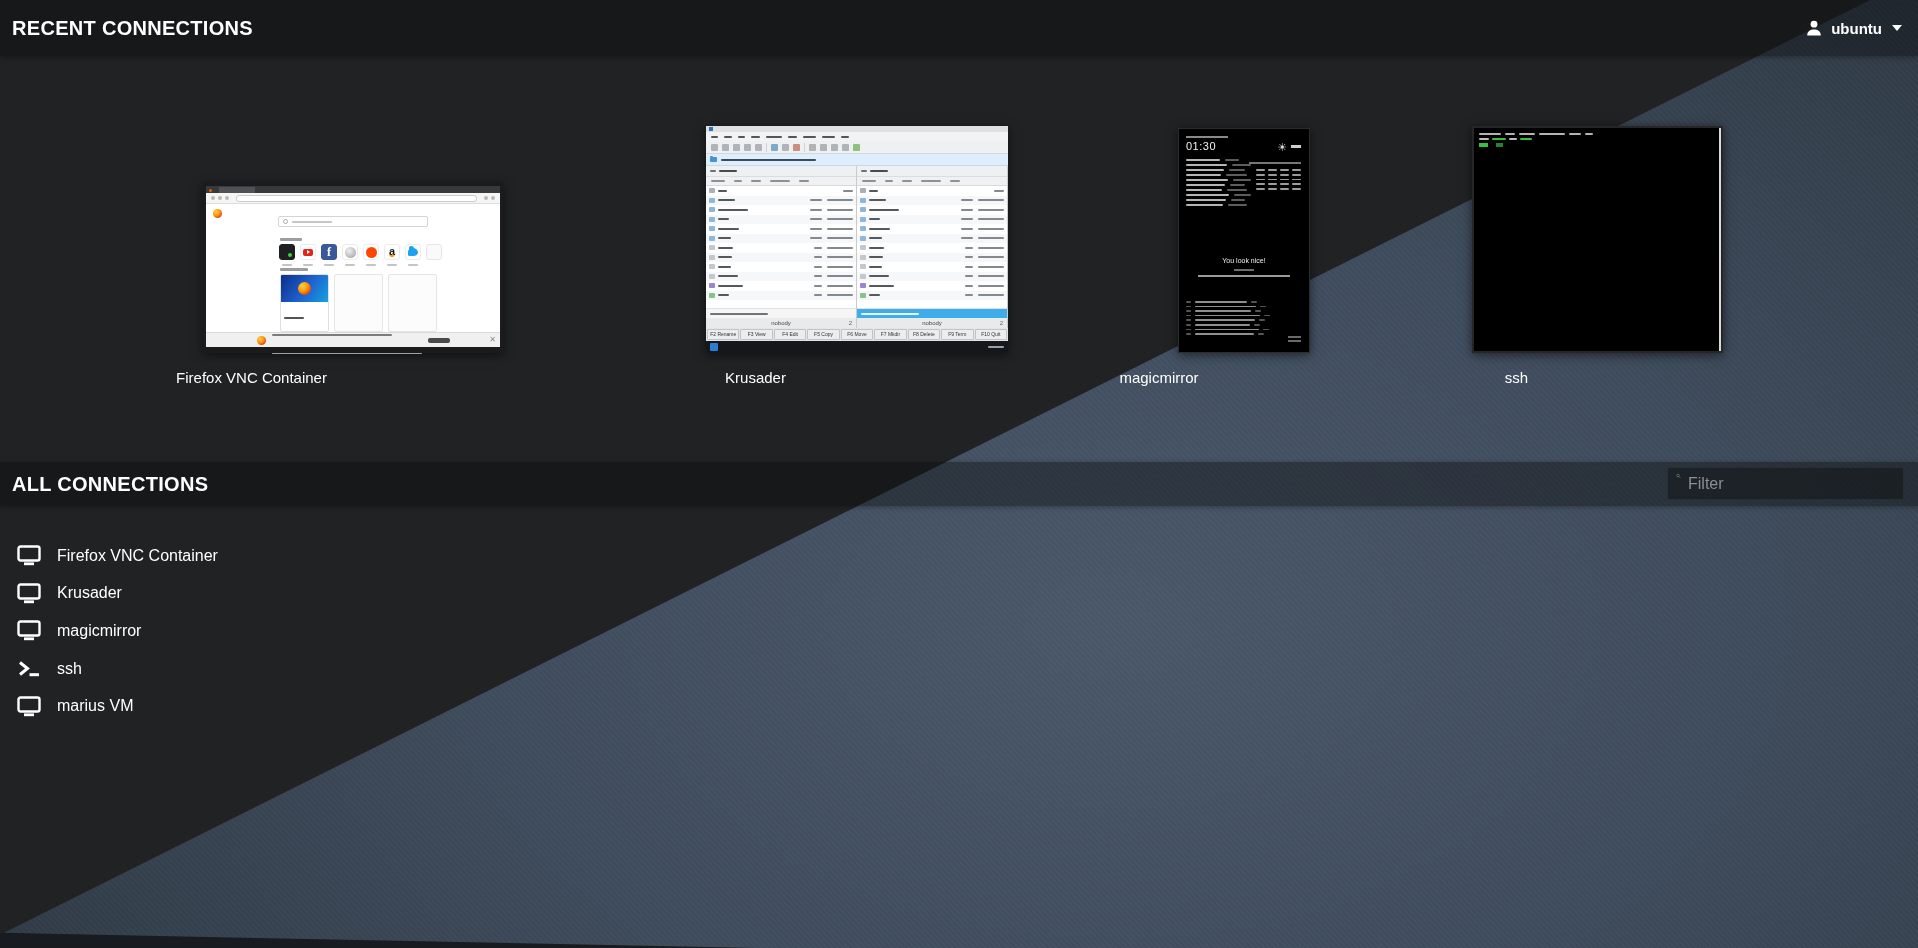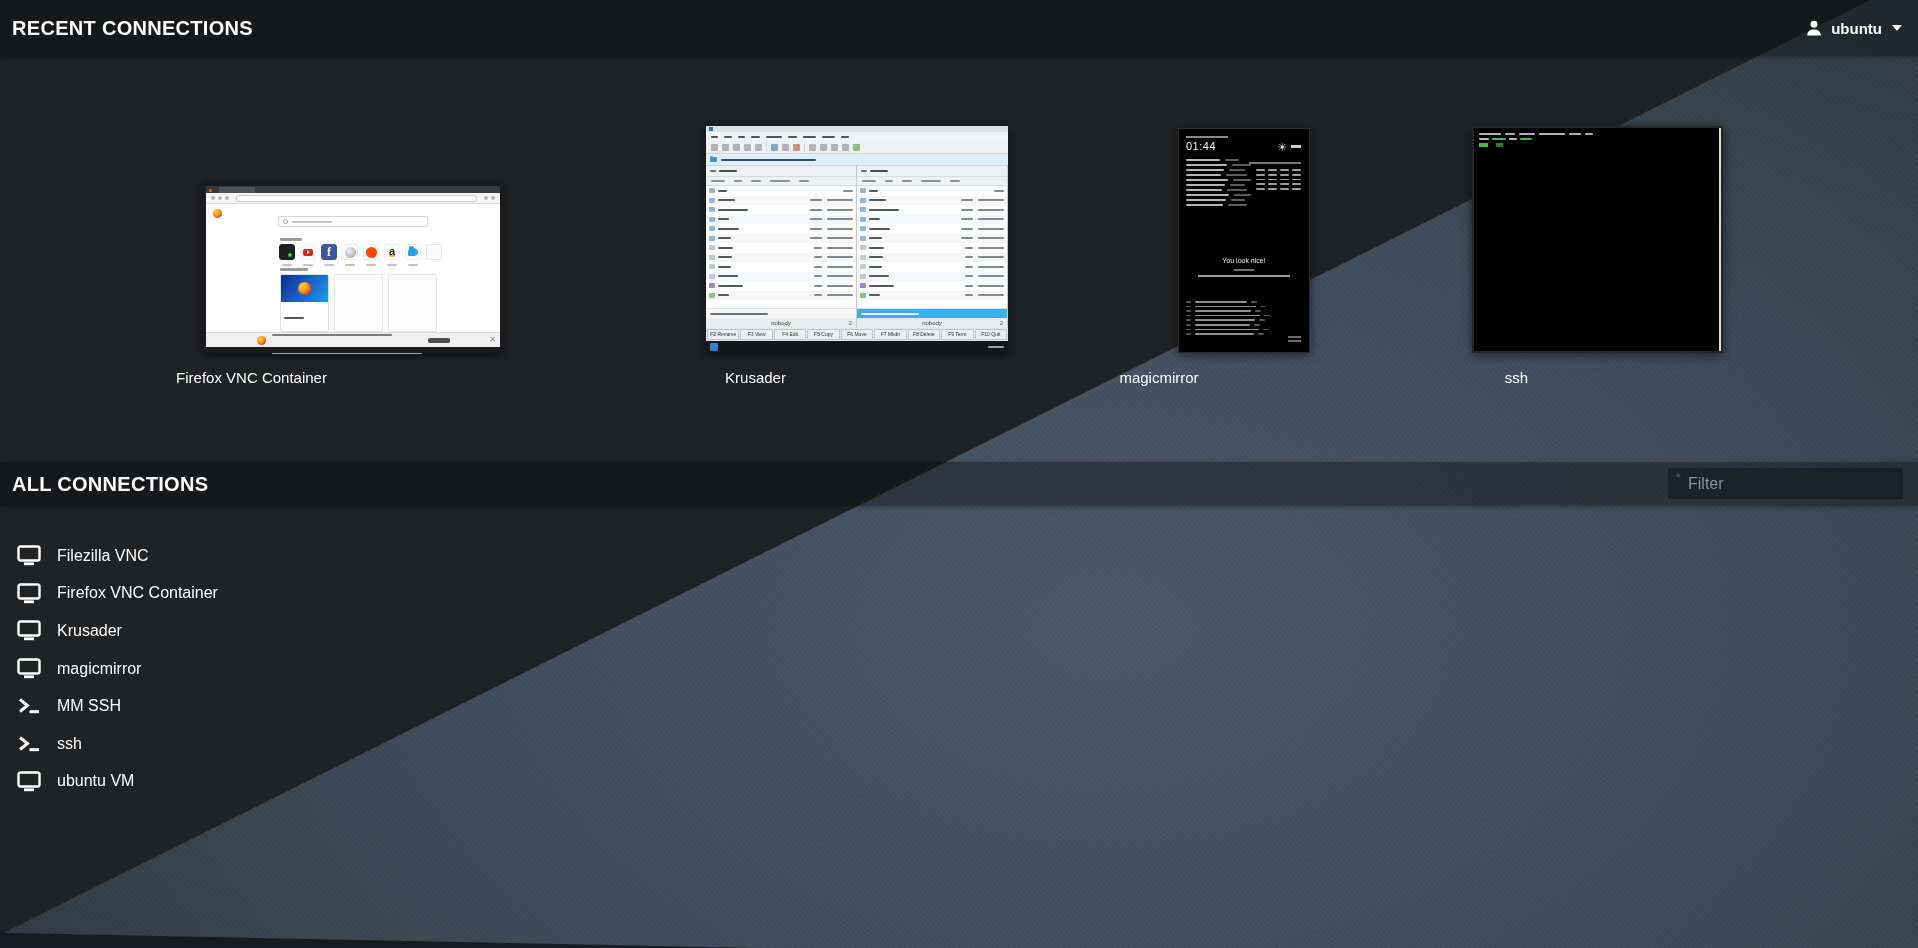--- a/index.html
+++ b/index.html
@@ -515,21 +515,21 @@
           <i></i>
           <span class="bar"></span>
         </div>
     </div>
     <div class="clabel">Krusader</div>
   </div>
 
   <div class="conn-card">
     <div class="thumb t-mm">
       <div class="mm-date"></div>
-      <div class="mm-clock">01:44</div>
+      <div class="mm-clock">01:30</div>
       <div class="mm-cal">
           <div class="r">
             <b style="width:34px"></b>
             <i style="width:14px"></i>
           </div>
           <div class="r">
             <b style="width:41px"></b>
             <i style="width:19px"></i>
           </div>
           <div class="r">
@@ -672,29 +672,20 @@
   <div class="filterbox">
     <svg width="16" height="16" viewBox="0 0 16 16">
       <circle cx="6.5" cy="6.5" r="4.2" fill="none" stroke="#8a9094" stroke-width="1.8"></circle>
       <line x1="9.8" y1="9.8" x2="14" y2="14" stroke="#8a9094" stroke-width="1.8"></line>
     </svg>
     <input type="text" placeholder="Filter" style="">
   </div>
 </div>
 
 <ul class="connlist">
-  <li>
-    <span class="iconbox">
-        <svg width="24" height="21" viewBox="0 0 24 21">
-          <rect x="1.5" y="1.5" width="21" height="14" rx="2" fill="none" stroke="#fff" stroke-width="2.4"></rect>
-          <rect x="7" y="17.4" width="10" height="2.8" fill="#fff"></rect>
-        </svg>
-      </span>
-    <span class="lbl">Filezilla VNC</span>
-  </li>
   <li>
     <span class="iconbox">
         <svg width="24" height="21" viewBox="0 0 24 21">
           <rect x="1.5" y="1.5" width="21" height="14" rx="2" fill="none" stroke="#fff" stroke-width="2.4"></rect>
           <rect x="7" y="17.4" width="10" height="2.8" fill="#fff"></rect>
         </svg>
       </span>
     <span class="lbl">Firefox VNC Container</span>
   </li>
   <li>
@@ -715,33 +706,24 @@
       </span>
     <span class="lbl">magicmirror</span>
   </li>
   <li>
     <span class="iconbox">
         <svg width="24" height="18" viewBox="0 0 24 18">
           <polyline points="3,2.5 10.5,8.5 3,14.5" fill="none" stroke="#fff" stroke-width="3"></polyline>
           <rect x="12.5" y="13.2" width="9.5" height="3" fill="#fff"></rect>
         </svg>
       </span>
-    <span class="lbl">MM SSH</span>
-  </li>
-  <li>
-    <span class="iconbox">
-        <svg width="24" height="18" viewBox="0 0 24 18">
-          <polyline points="3,2.5 10.5,8.5 3,14.5" fill="none" stroke="#fff" stroke-width="3"></polyline>
-          <rect x="12.5" y="13.2" width="9.5" height="3" fill="#fff"></rect>
-        </svg>
-      </span>
     <span class="lbl">ssh</span>
   </li>
   <li>
     <span class="iconbox">
         <svg width="24" height="21" viewBox="0 0 24 21">
           <rect x="1.5" y="1.5" width="21" height="14" rx="2" fill="none" stroke="#fff" stroke-width="2.4"></rect>
           <rect x="7" y="17.4" width="10" height="2.8" fill="#fff"></rect>
         </svg>
       </span>
-    <span class="lbl">ubuntu VM</span>
+    <span class="lbl">marius VM</span>
   </li>
 </ul>
 
 </body></html>

